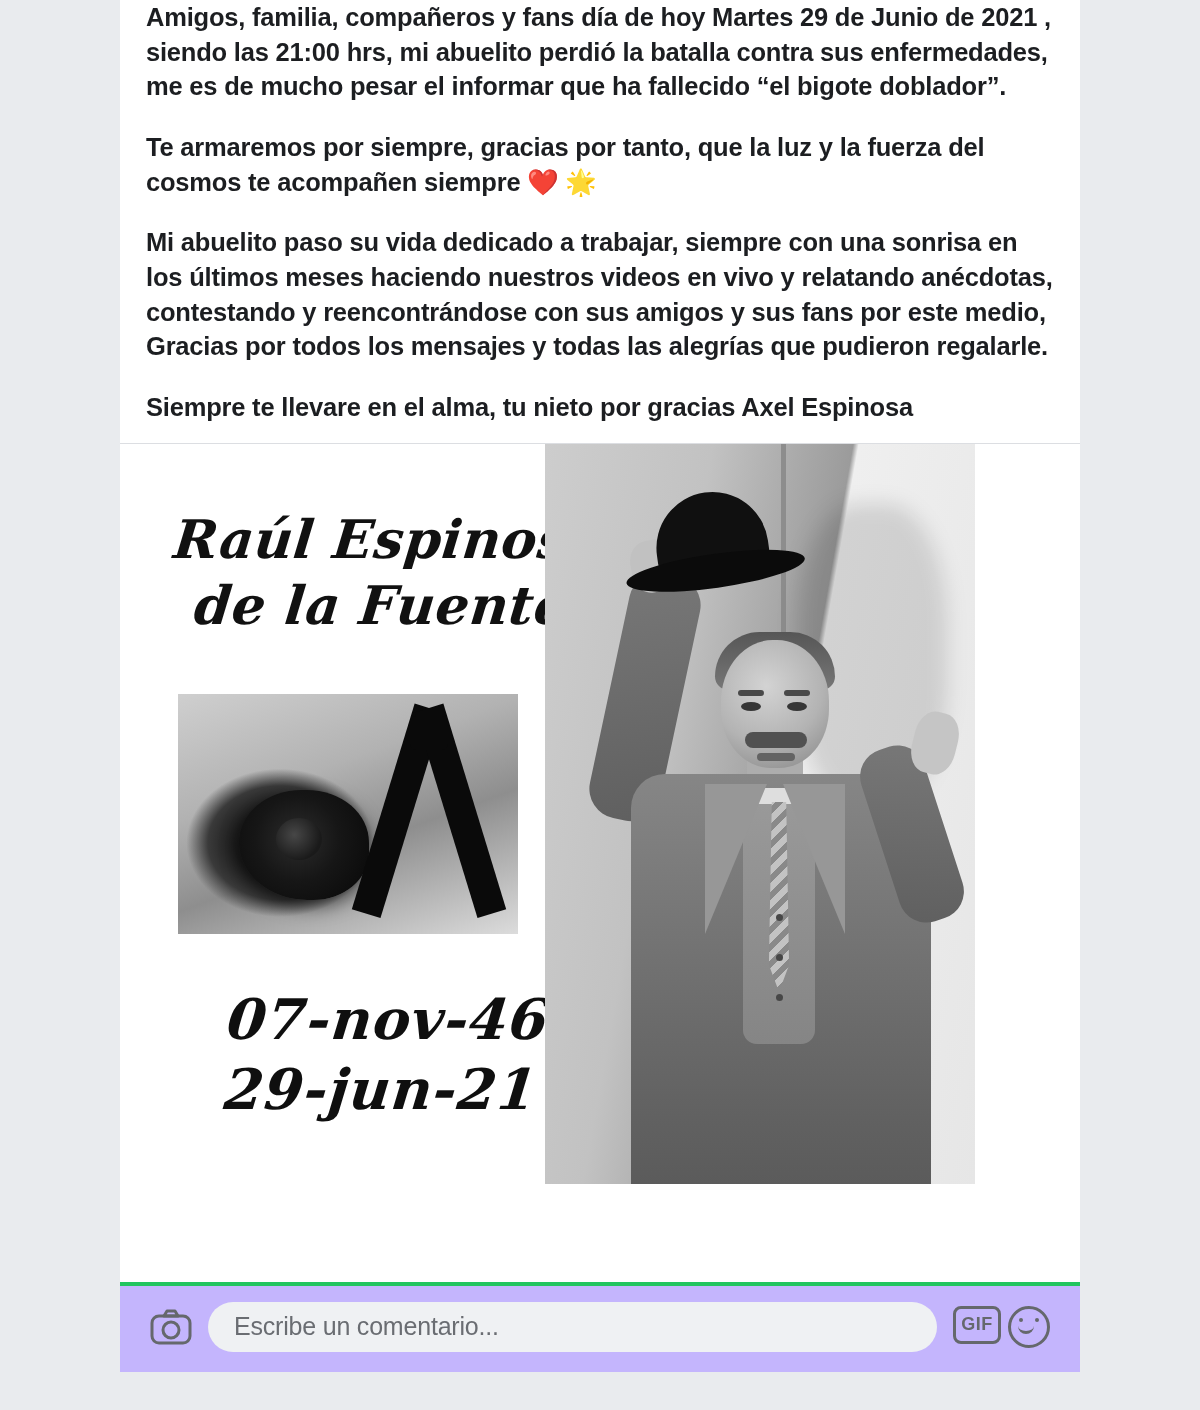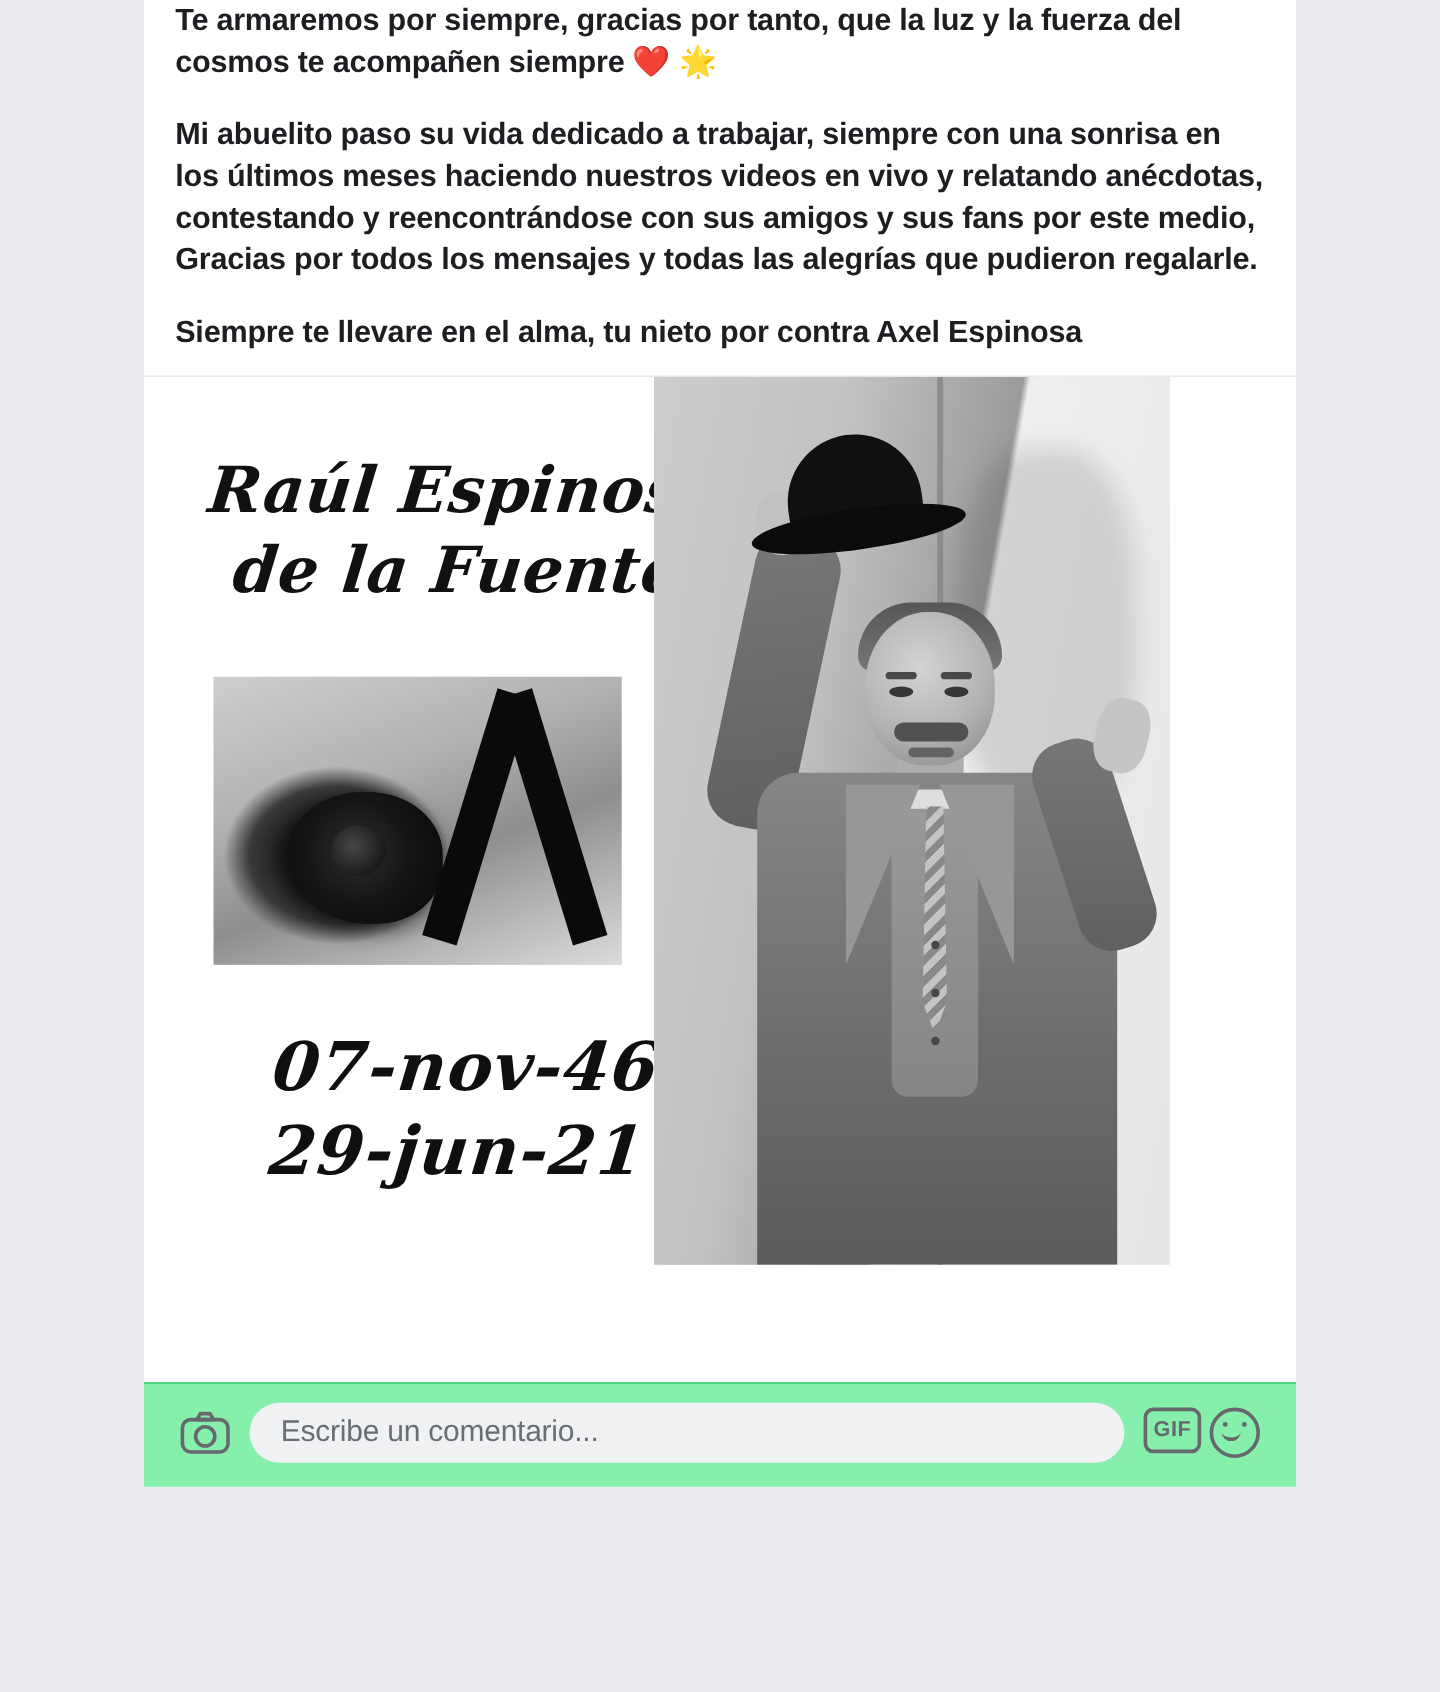--- a/index.html
+++ b/index.html
@@ -380,22 +380,22 @@
     filter: blur(10px);
     border-radius: 40%;
   }
   
   .comment-bar {
     position: relative;
     display: flex;
     align-items: center;
     gap: 16px;
     padding: 16px 30px 20px 30px;
-    background: #86efac;
-    border-top: 1px solid #22c55e;
+    background: #c4b5fd;
+    border-top: 4px solid #22c55e;
   }
   .camera-icon {
     width: 42px;
     height: 36px;
     flex: 0 0 auto;
   }
   .comment-input {
     flex: 1 1 auto;
     height: 50px;
     background: #eff1f3;
@@ -452,23 +452,24 @@
     border-radius: 0 0 14px 14px;
   }
 </style>
 </head>
 <body>
 
 <div class="screen">
   <div class="post-card">
 
     <div class="post-text">
+      <p class="first-line-clip">Amigos, familia, compañeros y fans día de hoy Martes 29 de Junio de 2021 , siendo las 21:00 hrs, mi abuelito perdió la batalla contra sus enfermedades, me es de mucho pesar el informar que ha fallecido “el bigote doblador”.</p>
       <p>Te armaremos por siempre, gracias por tanto, que la luz y la fuerza del cosmos te acompañen siempre ❤️ 🌟</p>
       <p>Mi abuelito paso su vida dedicado a trabajar, siempre con una sonrisa en los últimos meses haciendo nuestros videos en vivo y relatando anécdotas, contestando y reencontrándose con sus amigos y sus fans por este medio, Gracias por todos los mensajes y todas las alegrías que pudieron regalarle.</p>
-      <p>Siempre te llevare en el alma, tu nieto por contra Axel Espinosa</p>
+      <p>Siempre te llevare en el alma, tu nieto por gracias Axel Espinosa</p>
     </div>
 
     <div class="divider"></div>
 
     <div class="media">
       <div class="memorial">
 
         <div class="memorial-name">
           <div>Raúl Espinosa</div>
           <div>de la Fuente</div>

